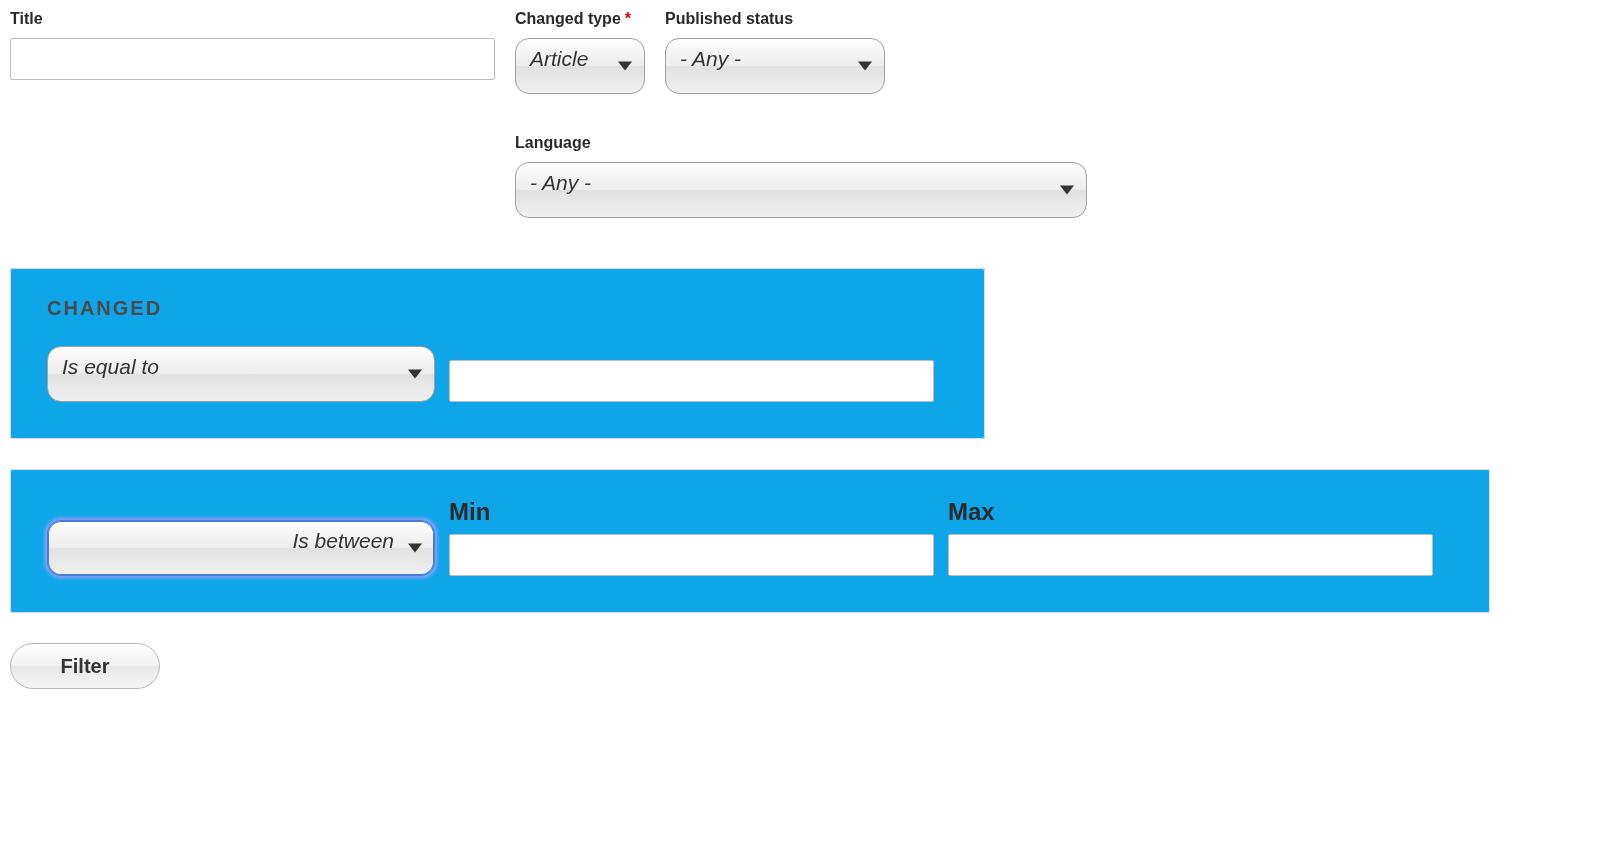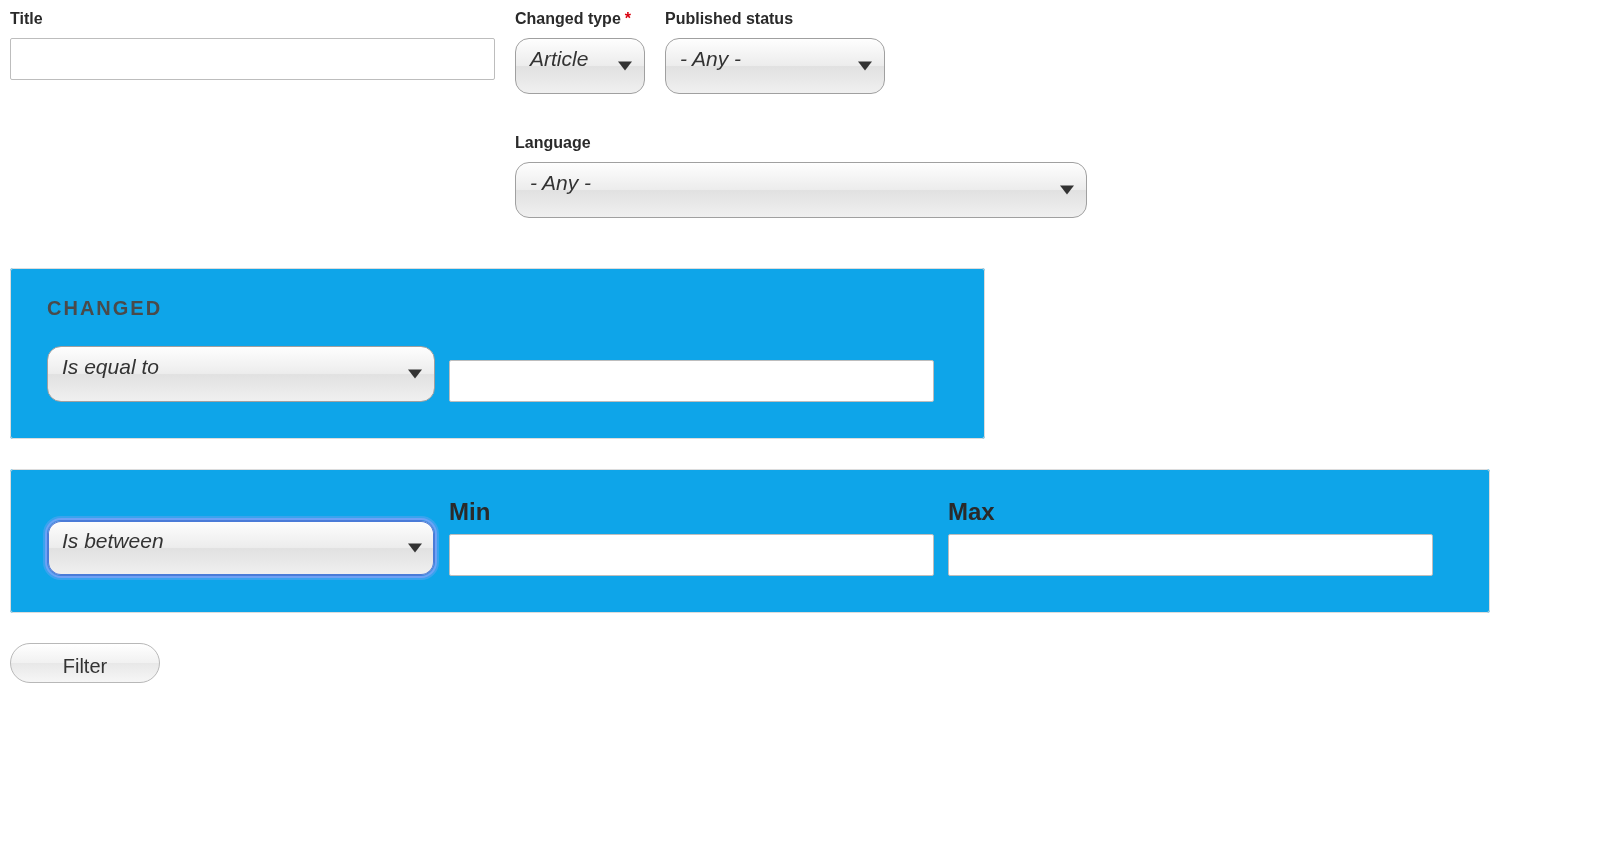--- a/index.html
+++ b/index.html
@@ -72,40 +72,40 @@
     font-size: 20px;
     text-transform: uppercase;
     margin-bottom: 26px;
   }
   .inline-fields { display: flex; align-items: flex-end; gap: 14px; flex-wrap: wrap; }
   .subfield { display: flex; flex-direction: column; }
   .sublabel { font-weight: bold; font-size: 24px; margin-bottom: 8px; color: #2a2a2a; }
   .pill-button {
     display: inline-block;
     margin-top: 30px;
-    height: 40px;
+    height: 46px;
     min-width: 150px;
     padding: 0 36px;
     border: 1px solid #b8b8b8;
     border-radius: 24px;
     background: linear-gradient(to bottom, #ffffff 0%, #f1f1f1 50%, #e8e8e8 51%, #f6f6f6 100%);
     font-size: 20px;
-    font-weight: normal;
+    font-weight: bold;
     color: #333;
     line-height: 44px;
     text-align: center;
     cursor: default;
   }
   #title-input { width: 485px; }
   #content-type-select { min-width: 130px; }
   #published-status-select { min-width: 220px; }
   #language-select { width: 572px; }
   #changed-op-select { width: 388px; }
   #changed-value-input { width: 485px; }
-  #authored-op-select { width: 388px; }
+  #authored-op-select { width: 388px; text-align: right; }
   .range-input { width: 485px; }
   #changed-group { width: 975px; }
   #authored-group { width: 1480px; }
 </style>
 </head>
 <body>
 
 <div class="form">
 
   

